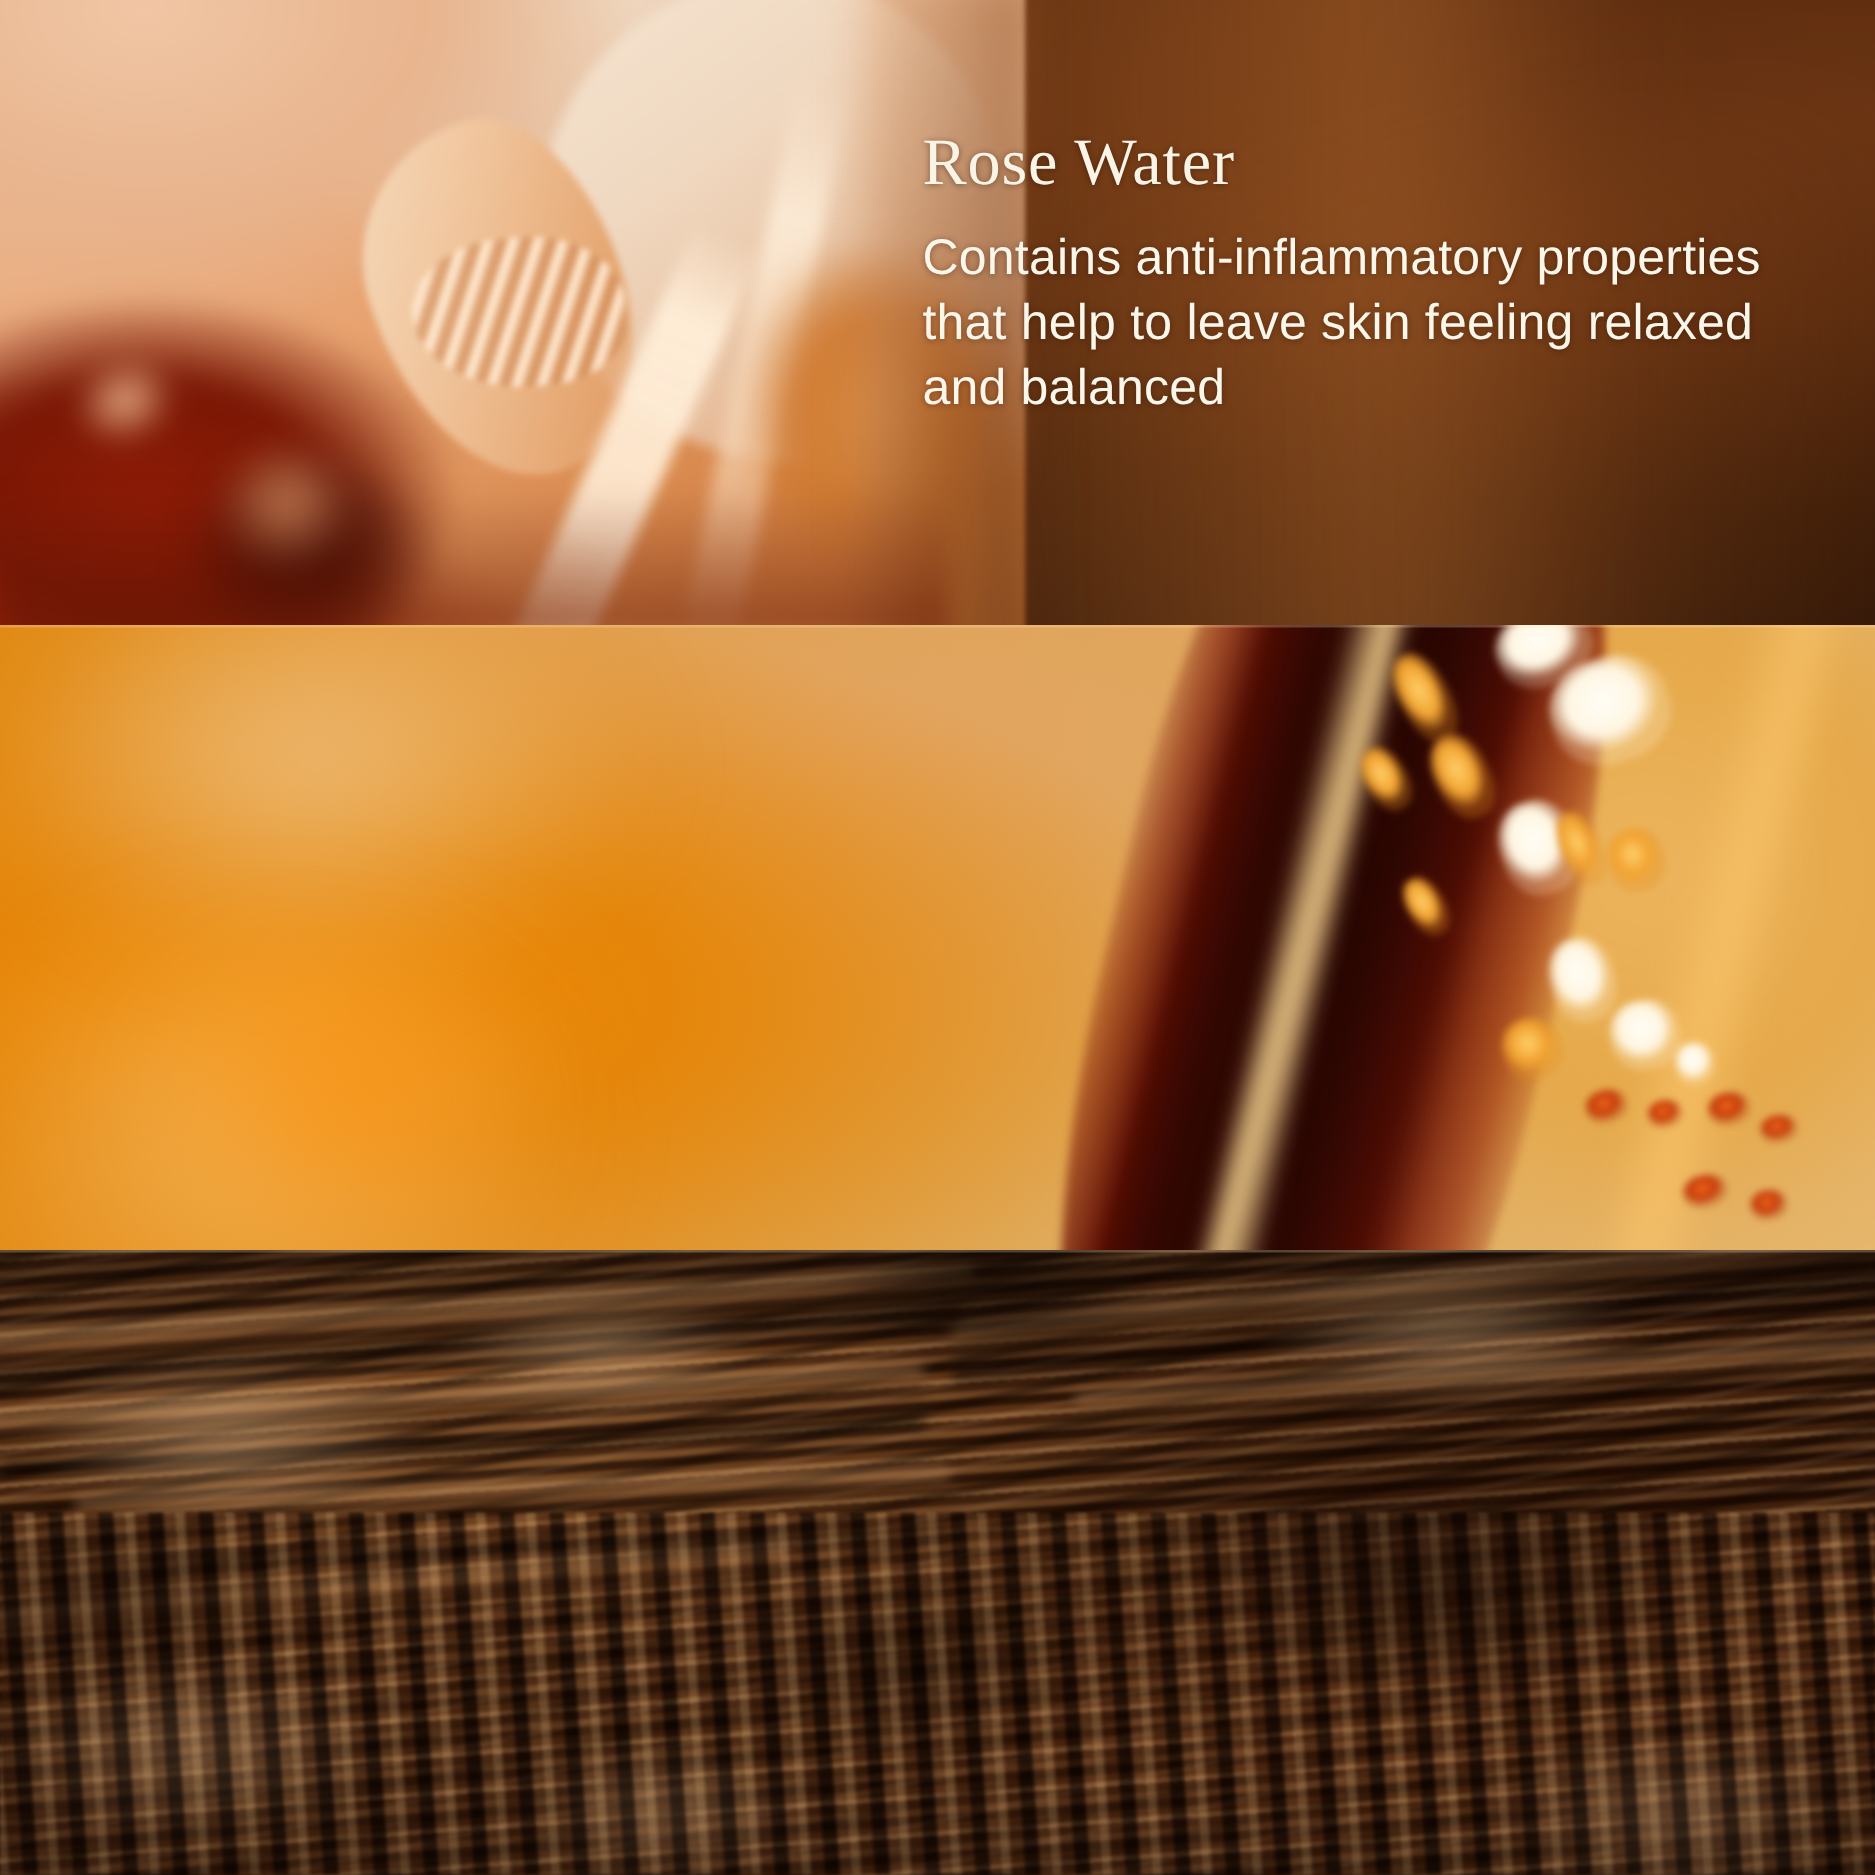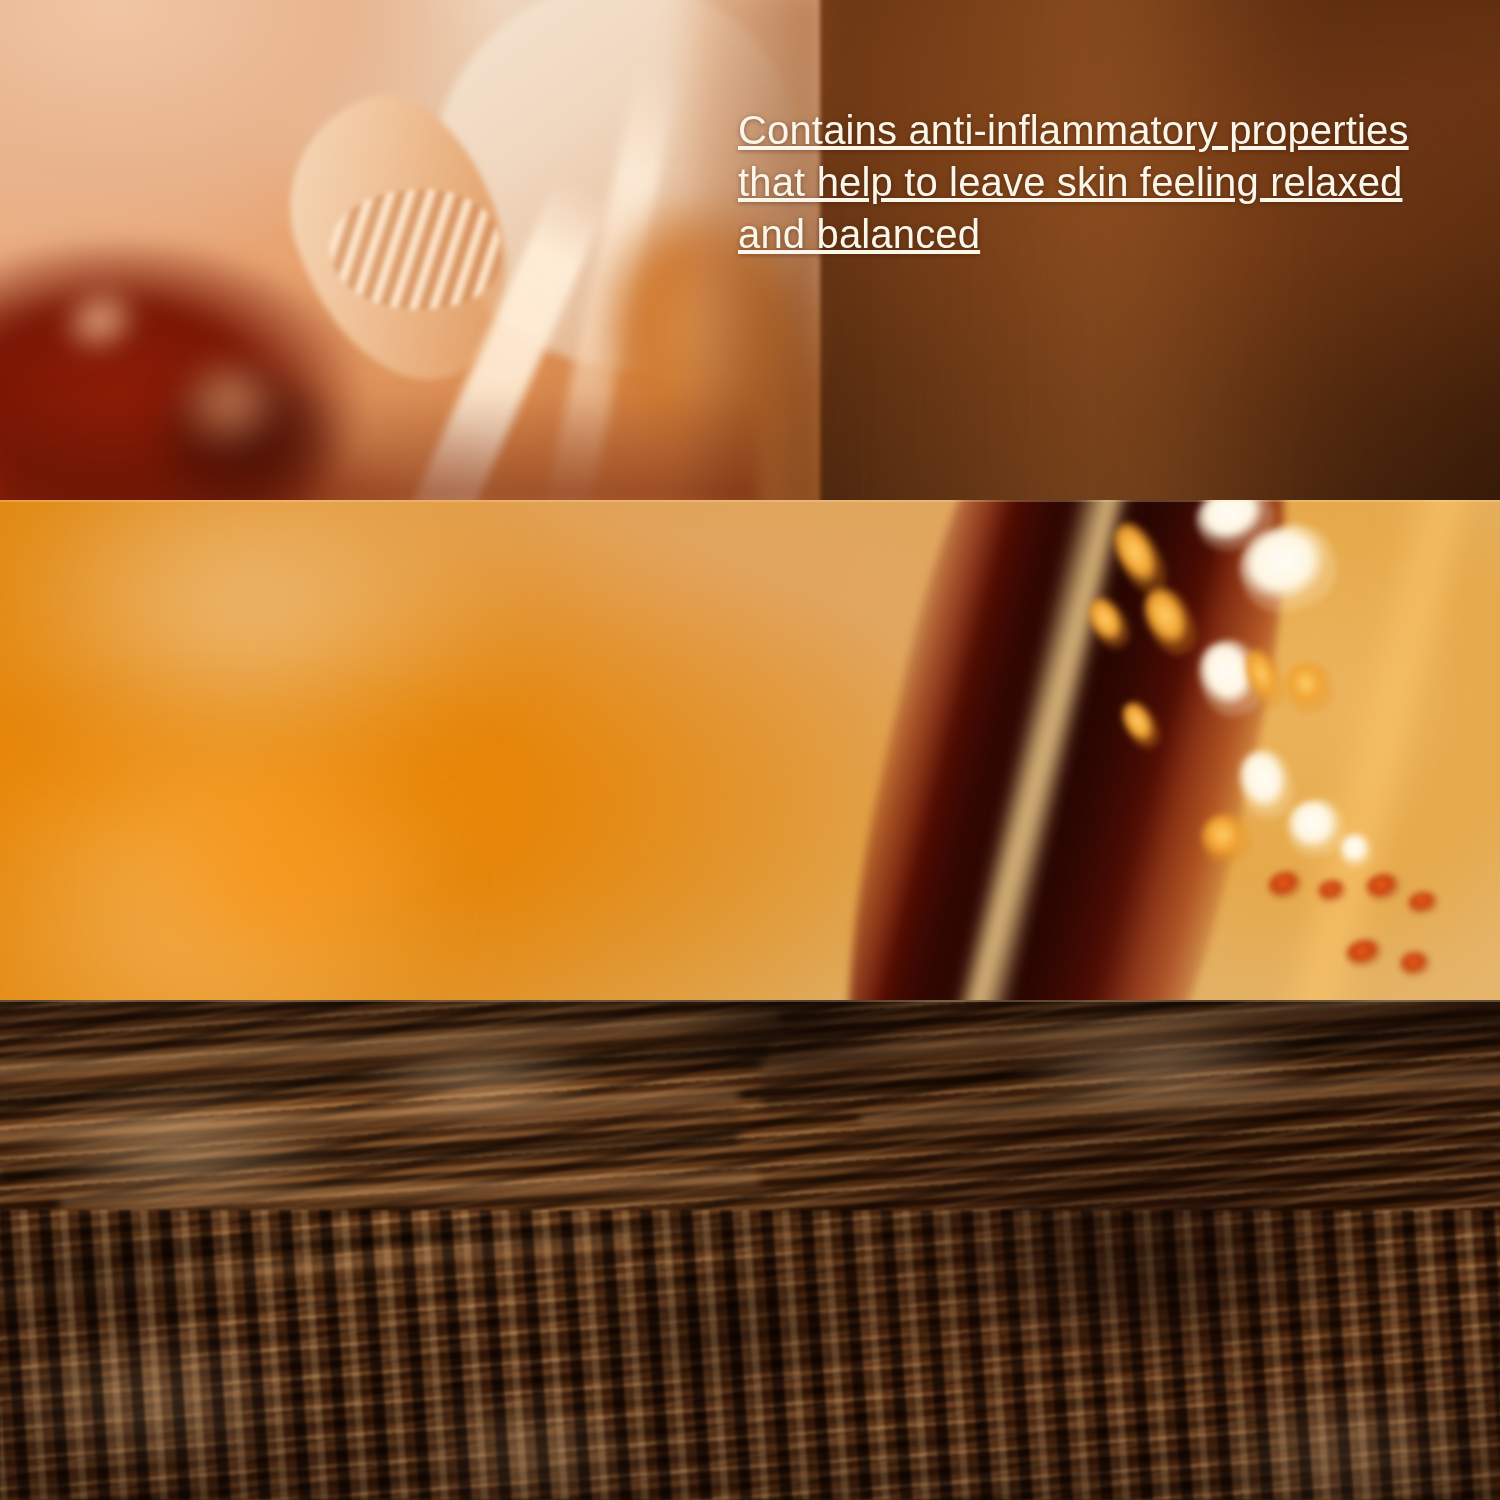--- a/index.html
+++ b/index.html
@@ -34,21 +34,21 @@
     color:#fbf6ea;
     line-height:1.305;
     letter-spacing:.004em;
     text-shadow:0 1px 5px rgba(40,12,0,.42);
   }
 
   
   #panel-rose{ height:500px; background:#5d2b10; }
   #panel-rose .panel-copy{ left:738px; top:104px; width:700px; }
   #panel-rose .title{ font-size:53px; }
-  #panel-rose .body{ font-size:40px; max-width:690px;text-decoration:underline; }
+  #panel-rose .body{ font-size:40px; margin-top:23px; max-width:690px; }
 
   
   .rose-base{
     inset:0;
     background:
       radial-gradient(125% 95% at 103% 18%, #6a3413 0%, #5a2b0e 34%, #3c1c08 68%, #2a1306 100%);
   }
   
   .rose-sweep{
     left:600px; top:-180px; width:1100px; height:1000px;
@@ -310,20 +310,21 @@
       <div class="petal-ribbon"></div>
       <div class="petal-ruffle"></div>
       <div class="petal-edge"></div>
       <div class="petal-edge2"></div>
       <div class="petal-warm-right"></div>
       <div class="rose-seam"></div>
       <div class="rose-bottomshade"></div>
     </div>
 
     <div class="panel-copy">
+      <h2 class="title">Rose Water</h2>
       <p class="body">Contains anti-inflammatory properties that help to leave skin feeling relaxed and balanced</p>
     </div>
   </section>
 
   <div class="seam" style="top:500px;"></div>
 
   <section class="panel" id="panel-gold">
     <div class="panel-art">
       <div class="gold-base"></div>
       <div class="gold-glow-tl"></div>

